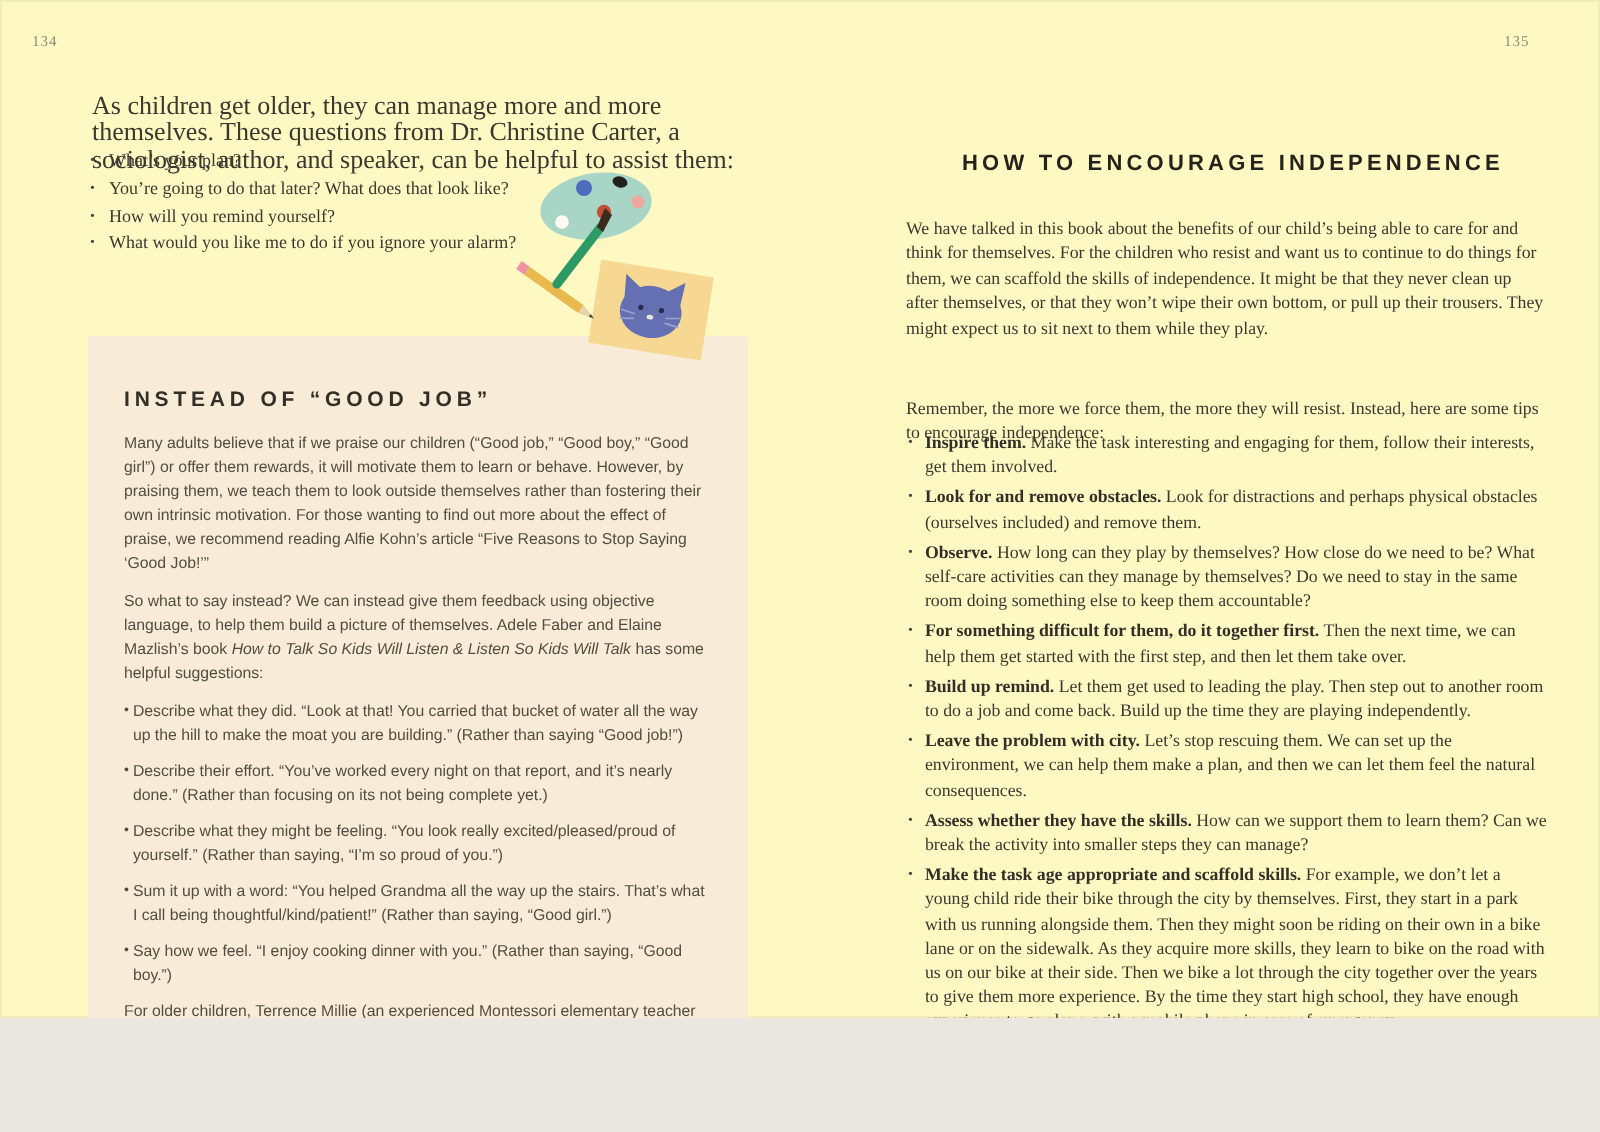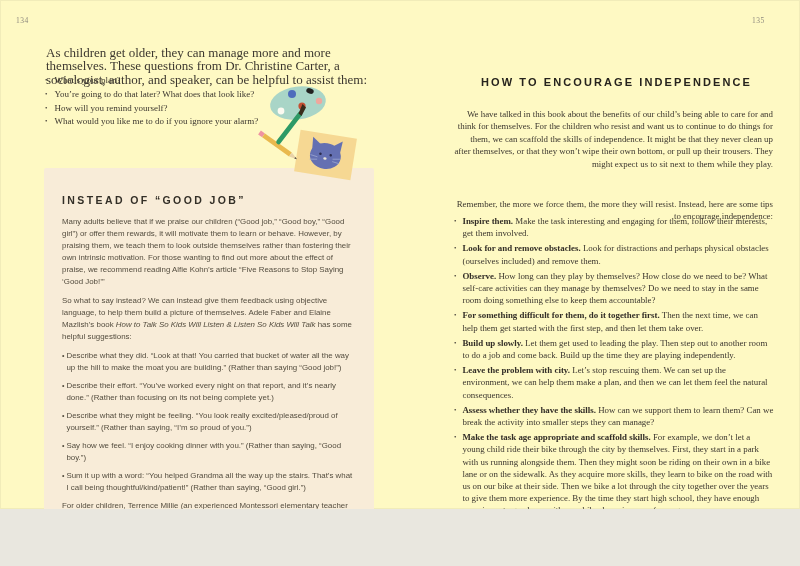--- a/index.html
+++ b/index.html
@@ -29,21 +29,21 @@
   .box li{display:flex;gap:2px;margin:0 0 6px;font-size:7.9px;line-height:12px;justify-content:center;}
   .box .blt{font-size:7px;line-height:12px;}
   .box i{font-style:italic;}
 
   
   .illustration{position:absolute;left:245px;top:80px;width:120px;height:115px;z-index:2;}
 
   
   .heading{position:absolute;left:453px;top:76px;margin:0;font-family:"Liberation Sans",sans-serif;
            font-size:11px;font-weight:bold;letter-spacing:2.1px;color:#26231d;padding-left:28px;}
-  .rp{position:absolute;left:453px;width:320px;margin:0;font-size:8.9px;line-height:12.4px;color:#3c372f;text-align:right;}
+  .rp{position:absolute;left:453px;width:320px;margin:0;font-size:8.9px;line-height:12.4px;color:#3c372f;}
   .rp1{top:108px;}
   .rp2{top:198px;}
   .tips{position:absolute;left:454px;top:215px;width:320px;margin:0;padding:0;list-style:none;
         font-size:8.9px;line-height:12.2px;color:#3c372f;}
   .tips li{display:flex;gap:6px;margin:0 0 3px;}
   .tips .blt{font-size:7px;line-height:12.2px;color:#4a453c;}
   .tips b{font-weight:bold;color:#332e27;}
 </style>
 </head>
 <body>
@@ -86,25 +86,25 @@
         <li>
           <span class="blt">•</span>
           <span>Describe their effort. “You’ve worked every night on that report, and it’s nearly done.” (Rather than focusing on its not being complete yet.)</span>
         </li>
         <li>
           <span class="blt">•</span>
           <span>Describe what they might be feeling. “You look really excited/pleased/proud of yourself.” (Rather than saying, “I’m so proud of you.”)</span>
         </li>
         <li>
           <span class="blt">•</span>
-          <span>Say how we feel. “I enjoy cooking dinner with you.” (Rather than saying, “Good boy.”)</span>
+          <span>Sum it up with a word: “You helped Grandma all the way up the stairs. That’s what I call being thoughtful/kind/patient!” (Rather than saying, “Good girl.”)</span>
         </li>
         <li>
           <span class="blt">•</span>
-          <span>Sum it up with a word: “You helped Grandma all the way up the stairs. That’s what I call being thoughtful/kind/patient!” (Rather than saying, “Good girl.”)</span>
+          <span>Say how we feel. “I enjoy cooking dinner with you.” (Rather than saying, “Good boy.”)</span>
         </li>
       </ul>
       <p>For older children, Terrence Millie (an experienced Montessori elementary teacher and trainer) likes to engage the child in self-reflection by asking questions here, too, like: “I noticed you ____________. How did that make you feel?”</p>
     </div>
 
     <svg class="illustration" viewBox="0 0 120 115" xmlns="http://www.w3.org/2000/svg">
 
       <g transform="translate(80.5,75) rotate(9)">
         <rect x="-28.5" y="-21" width="57" height="42" fill="#f6d893"></rect>
         <g transform="translate(0,-1)">
@@ -166,21 +166,21 @@
       <li>
         <span class="blt">•</span>
         <span><b>Observe.</b><span> How long can they play by themselves? How close do we need to be? What self-care activities can they manage by themselves? Do we need to stay in the same room doing something else to keep them accountable?</span></span>
       </li>
       <li>
         <span class="blt">•</span>
         <span><b>For something difficult for them, do it together first.</b><span> Then the next time, we can help them get started with the first step, and then let them take over.</span></span>
       </li>
       <li>
         <span class="blt">•</span>
-        <span><b>Build up slowly.</b><span> Let them get used to leading the play. Then step out to another room to do a job and come back. Build up the time they are playing independently.</span></span>
+        <span><b>Build up remind.</b><span> Let them get used to leading the play. Then step out to another room to do a job and come back. Build up the time they are playing independently.</span></span>
       </li>
       <li>
         <span class="blt">•</span>
         <span><b>Leave the problem with city.</b><span> Let’s stop rescuing them. We can set up the environment, we can help them make a plan, and then we can let them feel the natural consequences.</span></span>
       </li>
       <li>
         <span class="blt">•</span>
         <span><b>Assess whether they have the skills.</b><span> How can we support them to learn them? Can we break the activity into smaller steps they can manage?</span></span>
       </li>
       <li>

